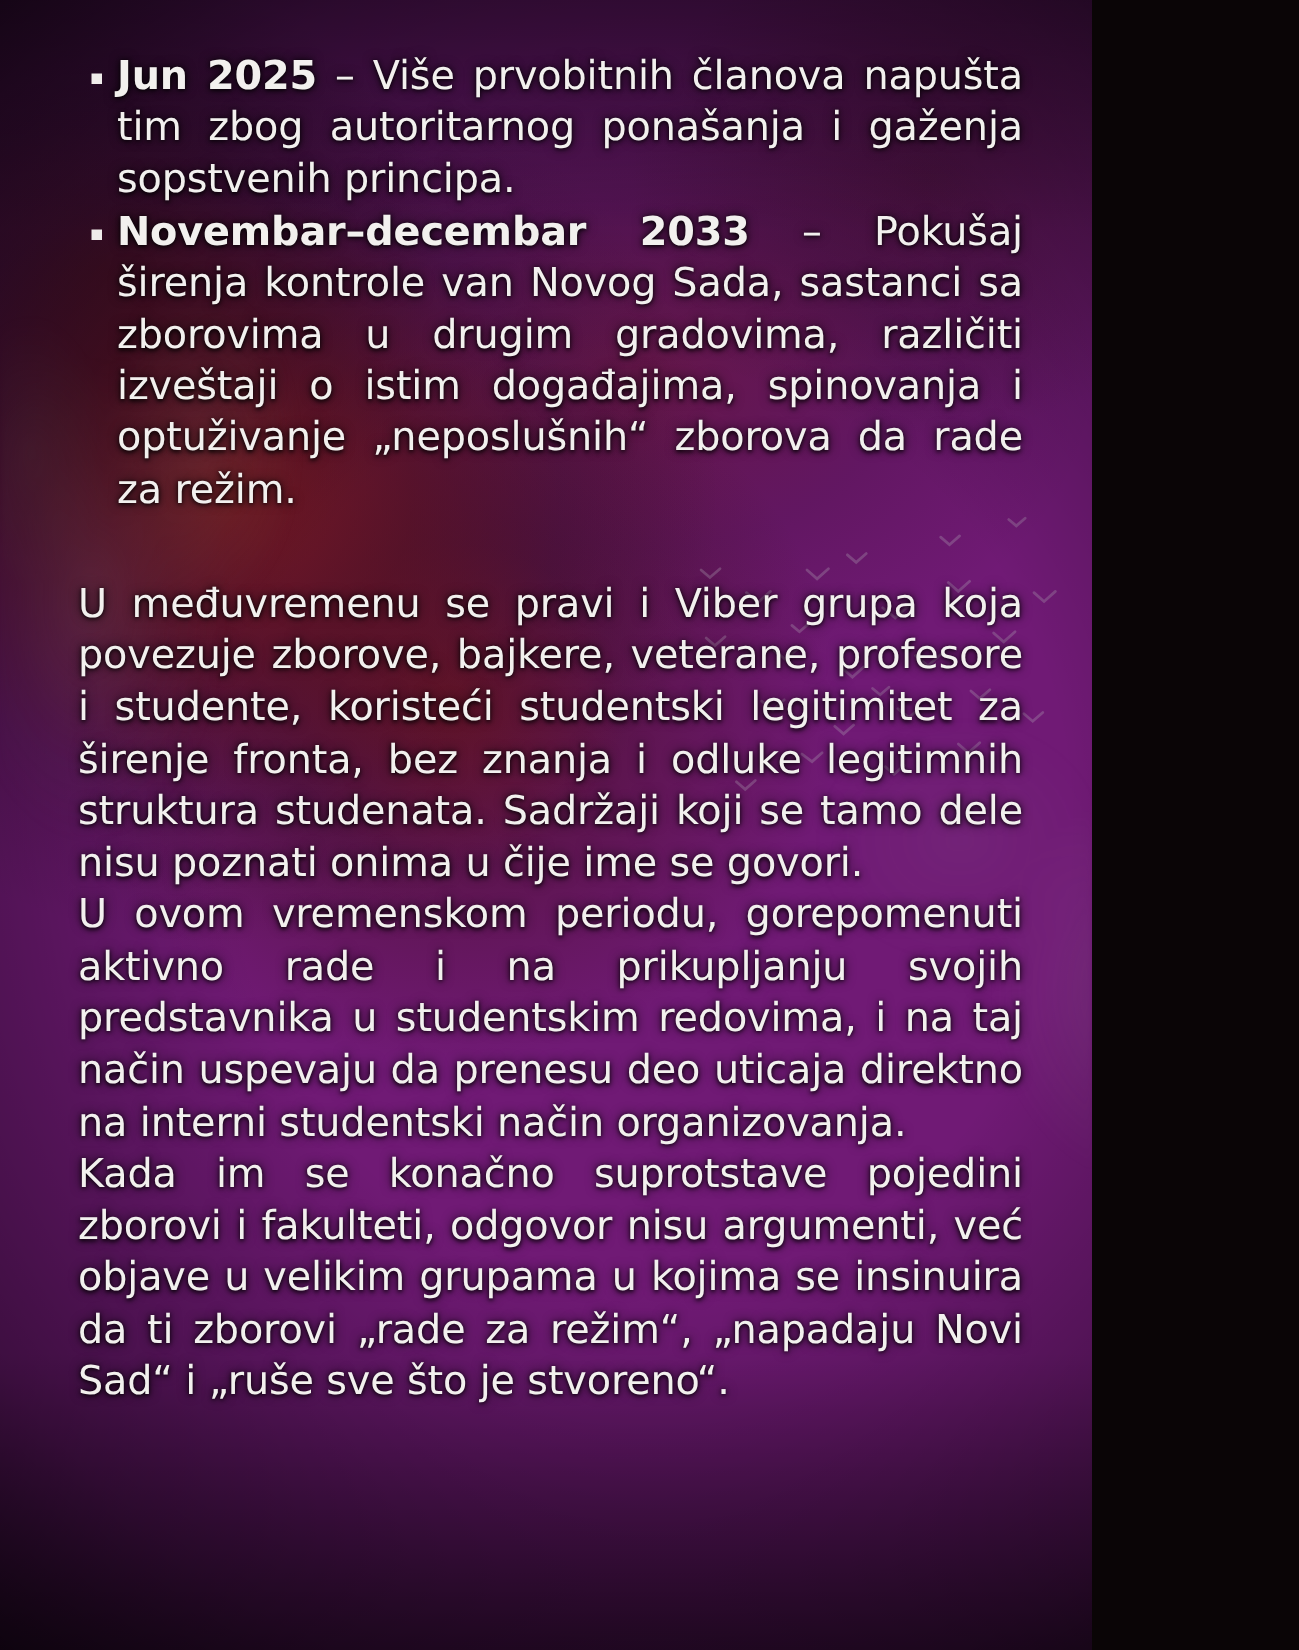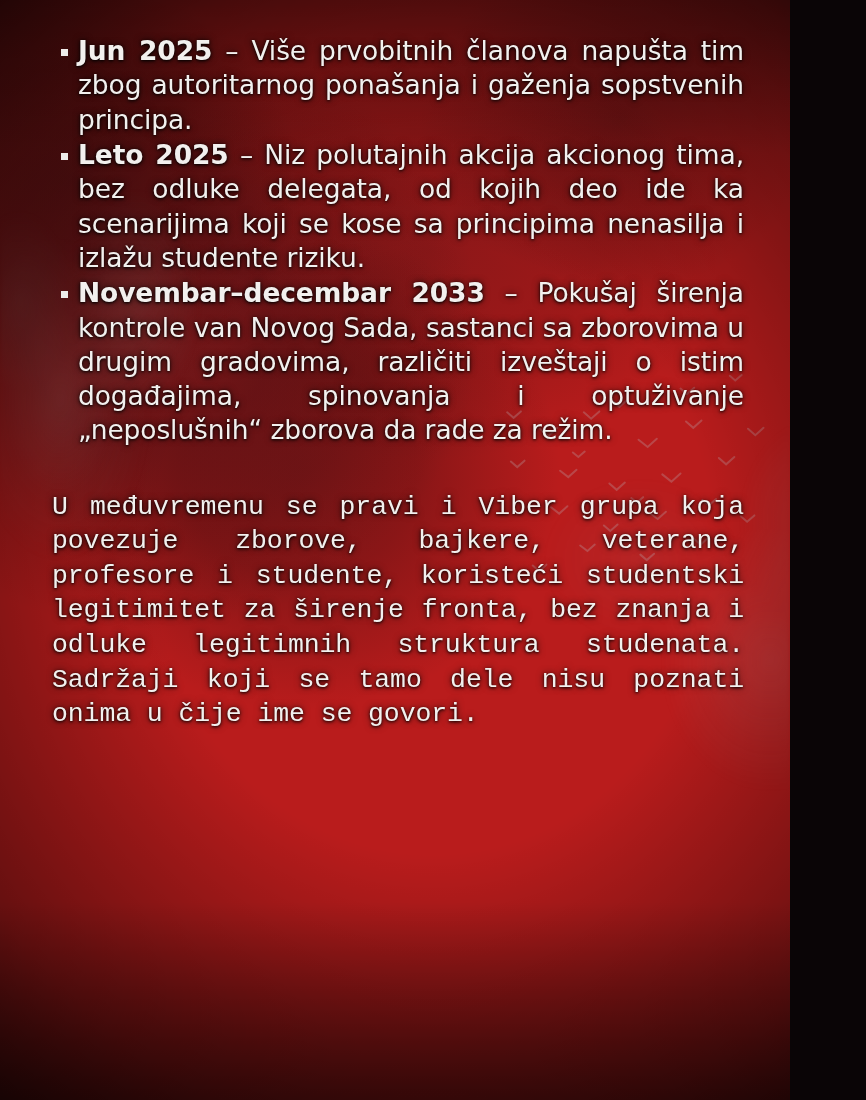--- a/index.html
+++ b/index.html
@@ -9,23 +9,23 @@
   }
   body {
     width: 866px;
     height: 1100px;
     overflow: hidden;
     font-family: "DejaVu Sans", "Liberation Sans", sans-serif;
   }
 
   #slide {
     position: relative;
-    width: 790px;
+    width: 728px;
     height: 1100px;
-    background-color: #b91c1c;
+    background-color: #701a75;
     overflow: hidden;
   }
 
   
   .bg-layer {
     position: absolute;
     inset: 0;
     pointer-events: none;
   }
   .bg-rose-glow {
@@ -86,21 +86,20 @@
     width: 7px;
     height: 7px;
     background: #efecea;
   }
   ul.timeline li .period {
     font-weight: 700;
   }
 
   .paragraphs {
     margin-top: 42px;
-    font-family: Liberation Mono, monospace;
   }
   .paragraphs p {
     margin: 0;
     font-size: 26.5px;
     line-height: 1.305;
     text-align: justify;
     text-justify: inter-word;
     letter-spacing: -0.1px;
     text-shadow: 0 1px 3px rgba(0,0,0,0.95), 0 0 7px rgba(0,0,0,0.75);
   }
@@ -145,25 +144,24 @@
 
   <div class="bg-layer bg-vignette"></div>
 
   <div class="content">
 
     <ul class="timeline">
       <li>
         <span class="bullet-sq"></span><span class="period">Jun 2025</span><span> – </span><span>Više prvobitnih članova napušta tim zbog autoritarnog ponašanja i gaženja sopstvenih principa.</span>
       </li>
       <li>
-        <span class="bullet-sq"></span><span class="period">Leto 2025</span><span> – </span><span>Niz polutajnih akcija akcionog tima, bez odluke delegata, od kojih deo ide ka scenarijima koji se kose sa principima nenasilja i izlažu studente riziku.</span>
-      </li>
-      <li>
         <span class="bullet-sq"></span><span class="period">Novembar–decembar 2033</span><span> – </span><span>Pokušaj širenja kontrole van Novog Sada, sastanci sa zborovima u drugim gradovima, različiti izveštaji o istim događajima, spinovanja i optuživanje „neposlušnih“ zborova da rade za režim.</span>
       </li>
     </ul>
 
     <div class="paragraphs">
       <p>U međuvremenu se pravi i Viber grupa koja povezuje zborove, bajkere, veterane, profesore i studente, koristeći studentski legitimitet za širenje fronta, bez znanja i odluke legitimnih struktura studenata. Sadržaji koji se tamo dele nisu poznati onima u čije ime se govori.</p>
+      <p>U ovom vremenskom periodu, gorepomenuti aktivno rade i na prikupljanju svojih predstavnika u studentskim redovima, i na taj način uspevaju da prenesu deo uticaja direktno na interni studentski način organizovanja.</p>
+      <p>Kada im se konačno suprotstave pojedini zborovi i fakulteti, odgovor nisu argumenti, već objave u velikim grupama u kojima se insinuira da ti zborovi „rade za režim“, „napadaju Novi Sad“ i „ruše sve što je stvoreno“.</p>
     </div>
 
   </div>
 </div>
 
 </body></html>

